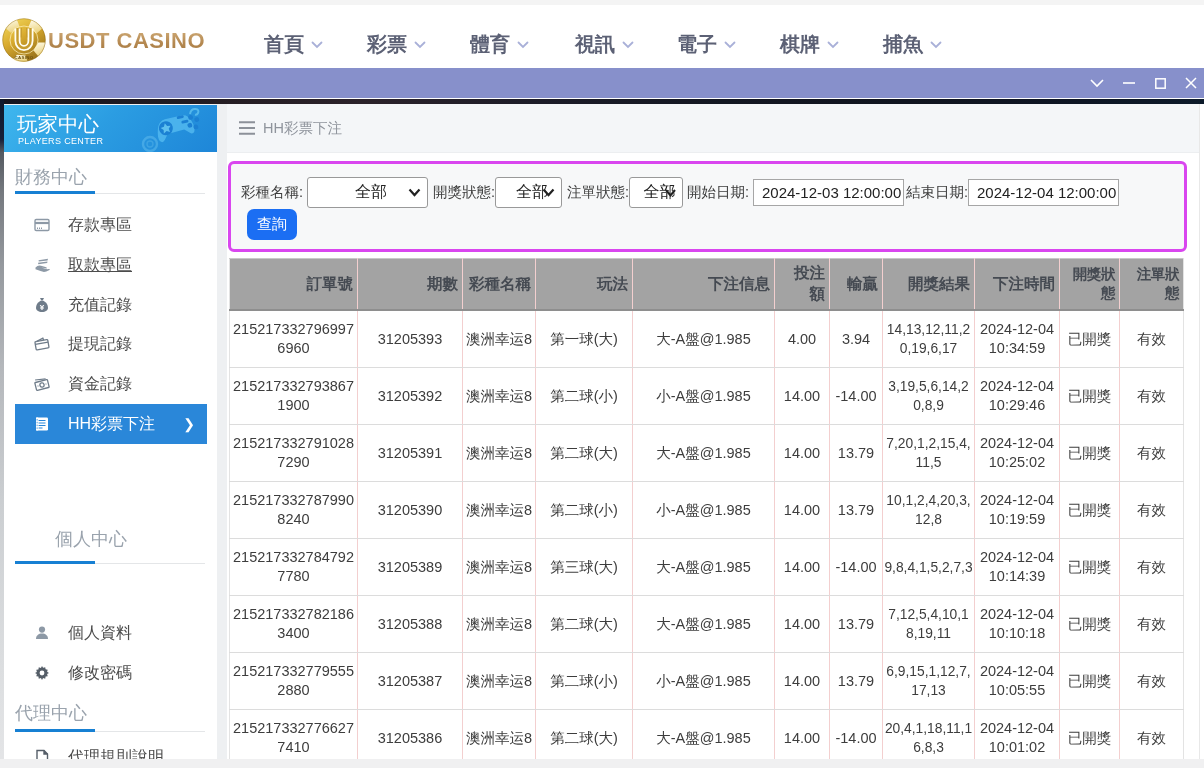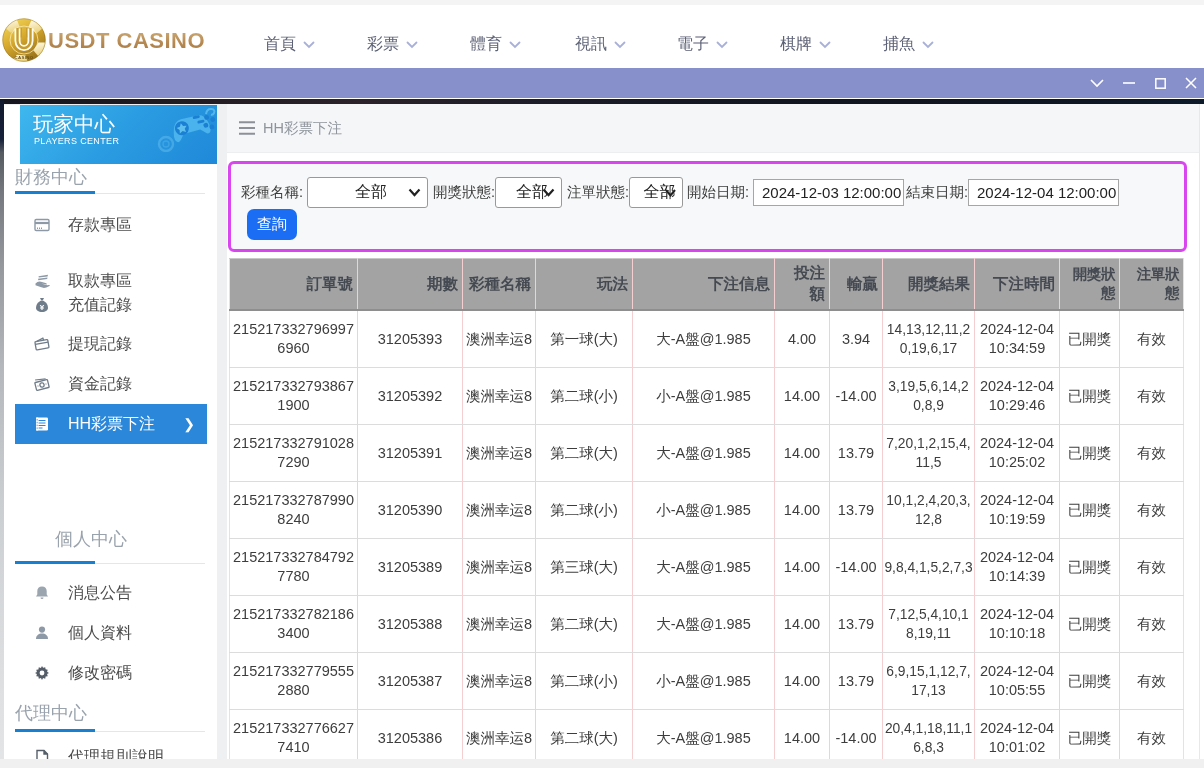--- a/index.html
+++ b/index.html
@@ -11,27 +11,27 @@
 #appbar{left:0;top:5px;width:1204px;height:63px;background:#fff;}
 #titlebar{left:0;top:68px;width:1204px;height:30px;background:#8790cb;}
 #whiteline{left:0;top:98px;width:1204px;height:1px;background:#fff;}
 #darkstrip{left:0;top:99px;width:1204px;height:5px;
   background:linear-gradient(90deg,#15151f 0%,#241d23 18%,#2b222a 30%,#1c1c28 45%,#131722 60%,#10141f 75%,#0e1624 90%,#0c1a2a 100%);}
 
 #logo{left:2px;top:17px;width:44px;height:46px;}
 #logotext{left:48px;top:28px;font-size:22px;font-weight:bold;letter-spacing:0.5px;
   background:linear-gradient(180deg,#cba672 15%,#b68a52 55%,#a87c44 90%);-webkit-background-clip:text;background-clip:text;color:transparent;}
 
-.nav{top:14px;height:61px;display:flex;align-items:center;font-size:16px;color:#5c6175;}
+.nav{top:14px;height:61px;display:flex;align-items:center;font-size:20px;color:#5c6175;font-weight:bold;}
 .nav .cv{margin-left:7px;}
 
 .wc{top:68px;height:30px;width:30px;display:flex;align-items:center;justify-content:center;}
 
 #sidebar{left:4px;top:105px;width:213px;height:654px;background:#fff;overflow:hidden;}
-#sbhead{left:16px;top:0;width:213px;height:59px;background:linear-gradient(135deg,#3fb7ee 0%,#2b9de2 45%,#1e86d8 100%);overflow:hidden;}
+#sbhead{left:0;top:0;width:213px;height:47px;background:linear-gradient(135deg,#3fb7ee 0%,#2b9de2 45%,#1e86d8 100%);overflow:hidden;}
 #sbhead .t1{position:absolute;left:13px;top:5px;font-size:20.5px;color:#fff;}
 #sbhead .t2{position:absolute;left:14px;top:31px;font-size:9px;color:#fff;letter-spacing:0.35px;}
 #leftedge{left:0;top:99px;width:4px;height:669px;background:linear-gradient(180deg,#10192c 0%,#16203a 6%,#555a61 8%,#75797f 14%,#95999e 25%,#b4b7bb 40%,#cbced1 60%,#dcdee0 85%,#e4e5e7 100%);}
 .sec{position:absolute;left:11px;color:#9aa3ad;font-size:18px;}
 .secline{position:absolute;left:11px;width:190px;height:1px;background:#e4e6e8;}
 .secline i{position:absolute;left:0;top:-2px;width:80px;height:3px;background:#1780d3;display:block;}
 .mi{position:absolute;left:0;width:213px;height:40px;display:flex;align-items:center;font-size:16px;color:#4c4c4c;}
 .mi .ic{width:16px;height:16px;margin-left:30px;margin-right:18px;flex:none;}
 .mi.sel{background:#2a87d9;color:#fff;width:192px;left:11px;}
 .mi.sel .ic{margin-left:19px;}
@@ -156,21 +156,21 @@
   <div class="secline" style="top:88px;">
       <i></i>
     </div>
   <div class="mi" style="top:100px;"><svg class="ic" viewBox="0 0 16 16">
         <g fill="none" stroke="#8d99a6" stroke-width="1.4">
           <rect x="1" y="2.5" width="14" height="11" rx="1.2"></rect>
           <path d="M1 6 H15" stroke-width="2.2"></path>
           <path d="M3.5 10.5 v1.5 M5.5 10.5 v1.5 M7.5 10.5 v1.5" stroke-width="1"></path>
         </g>
       </svg>存款專區</div>
-  <div class="mi" style="top:156px;"><svg class="ic" viewBox="0 0 16 16">
+  <div class="mi" style="top:140px;text-decoration:underline;"><svg class="ic" viewBox="0 0 16 16">
         <g fill="#8d99a6">
           <path d="M4.5 3.2 L14 1.8 L13.6 3.4 L4.8 4.6 Z"></path>
           <path d="M4 5.8 L13.5 4.4 L13.2 6 L4.3 7.2 Z"></path>
           <path d="M1.5 10.5 q2.5 -2.8 5.5 -1.8 l4.5 1.2 q1.8 0.5 1.3 1.5 l-5.5 -0.8 5.8 1.7 q2.3 -0.6 3 0.4 l-3.8 1.8 q-2.8 1 -5.8 -0.4 l-5 -1.8 Z"></path>
         </g>
       </svg>取款專區</div>
   <div class="mi" style="top:180px;"><svg class="ic" viewBox="0 0 16 16">
         <g fill="#6f7c8a">
           <path d="M6 1 h4 l-1.3 2.4 h-1.4 Z"></path>
           <path d="M6.5 3.8 h3 C12.5 5.5 14 8 14 10.8 c0 2.6 -2.4 4.2 -6 4.2 s-6 -1.6 -6 -4.2 C2 8 3.5 5.5 6.5 3.8 Z"></path>
@@ -197,26 +197,20 @@
           <rect x="2" y="1.5" width="12" height="13" rx="1.3"></rect>
           <path d="M4.5 4.5 h7 M4.5 7 h7 M4.5 9.5 h7 M4.5 12 h4" stroke="#2a87d9" stroke-width="1.2"></path>
           <rect x="2" y="1.5" width="2.2" height="13" fill="#fff"></rect>
           <path d="M3.1 3 v10" stroke="#2a87d9" stroke-width="0.8" stroke-dasharray="1.5 1.3"></path>
         </g>
       </svg>HH彩票下注<span class="arr">❯</span></div>
   <div class="sec" style="top:422px;margin-left:40px;">個人中心</div>
   <div class="secline" style="top:458px;">
       <i></i>
     </div>
-  <div class="mi" style="top:468px;"><svg class="ic" viewBox="0 0 16 16">
-        <g fill="#9aa5b0">
-          <path d="M8 1.5 c-3 0 -4.7 2 -4.7 4.5 v3.5 l-1.3 2 h12 l-1.3 -2 v-3.5 c0 -2.5 -1.7 -4.5 -4.7 -4.5 Z"></path>
-          <path d="M6.5 12.5 a1.5 1.5 0 0 0 3 0 Z"></path>
-        </g>
-      </svg>消息公告</div>
   <div class="mi" style="top:508px;"><svg class="ic" viewBox="0 0 16 16">
         <g fill="#8d99a6">
           <circle cx="8" cy="4.6" r="3.1"></circle>
           <path d="M2 14 c0 -3.5 2.6 -5.4 6 -5.4 s6 1.9 6 5.4 Z"></path>
         </g>
       </svg>個人資料</div>
   <div class="mi" style="top:548px;"><svg class="ic" viewBox="0 0 16 16">
         <g fill="#555e68">
           <path d="M8 1 l1.1 1.8 2.1 -0.6 0.4 2.1 2.1 0.4 -0.6 2.1 L15 8 l-1.9 1.1 0.6 2.1 -2.1 0.4 -0.4 2.1 -2.1 -0.6 L8 15 l-1.1 -1.9 -2.1 0.6 -0.4 -2.1 -2.1 -0.4 0.6 -2.1 L1 8 l1.9 -1.1 -0.6 -2.1 2.1 -0.4 0.4 -2.1 2.1 0.6 Z"></path>
           <circle cx="8" cy="8" r="2.4" fill="#fff"></circle>

